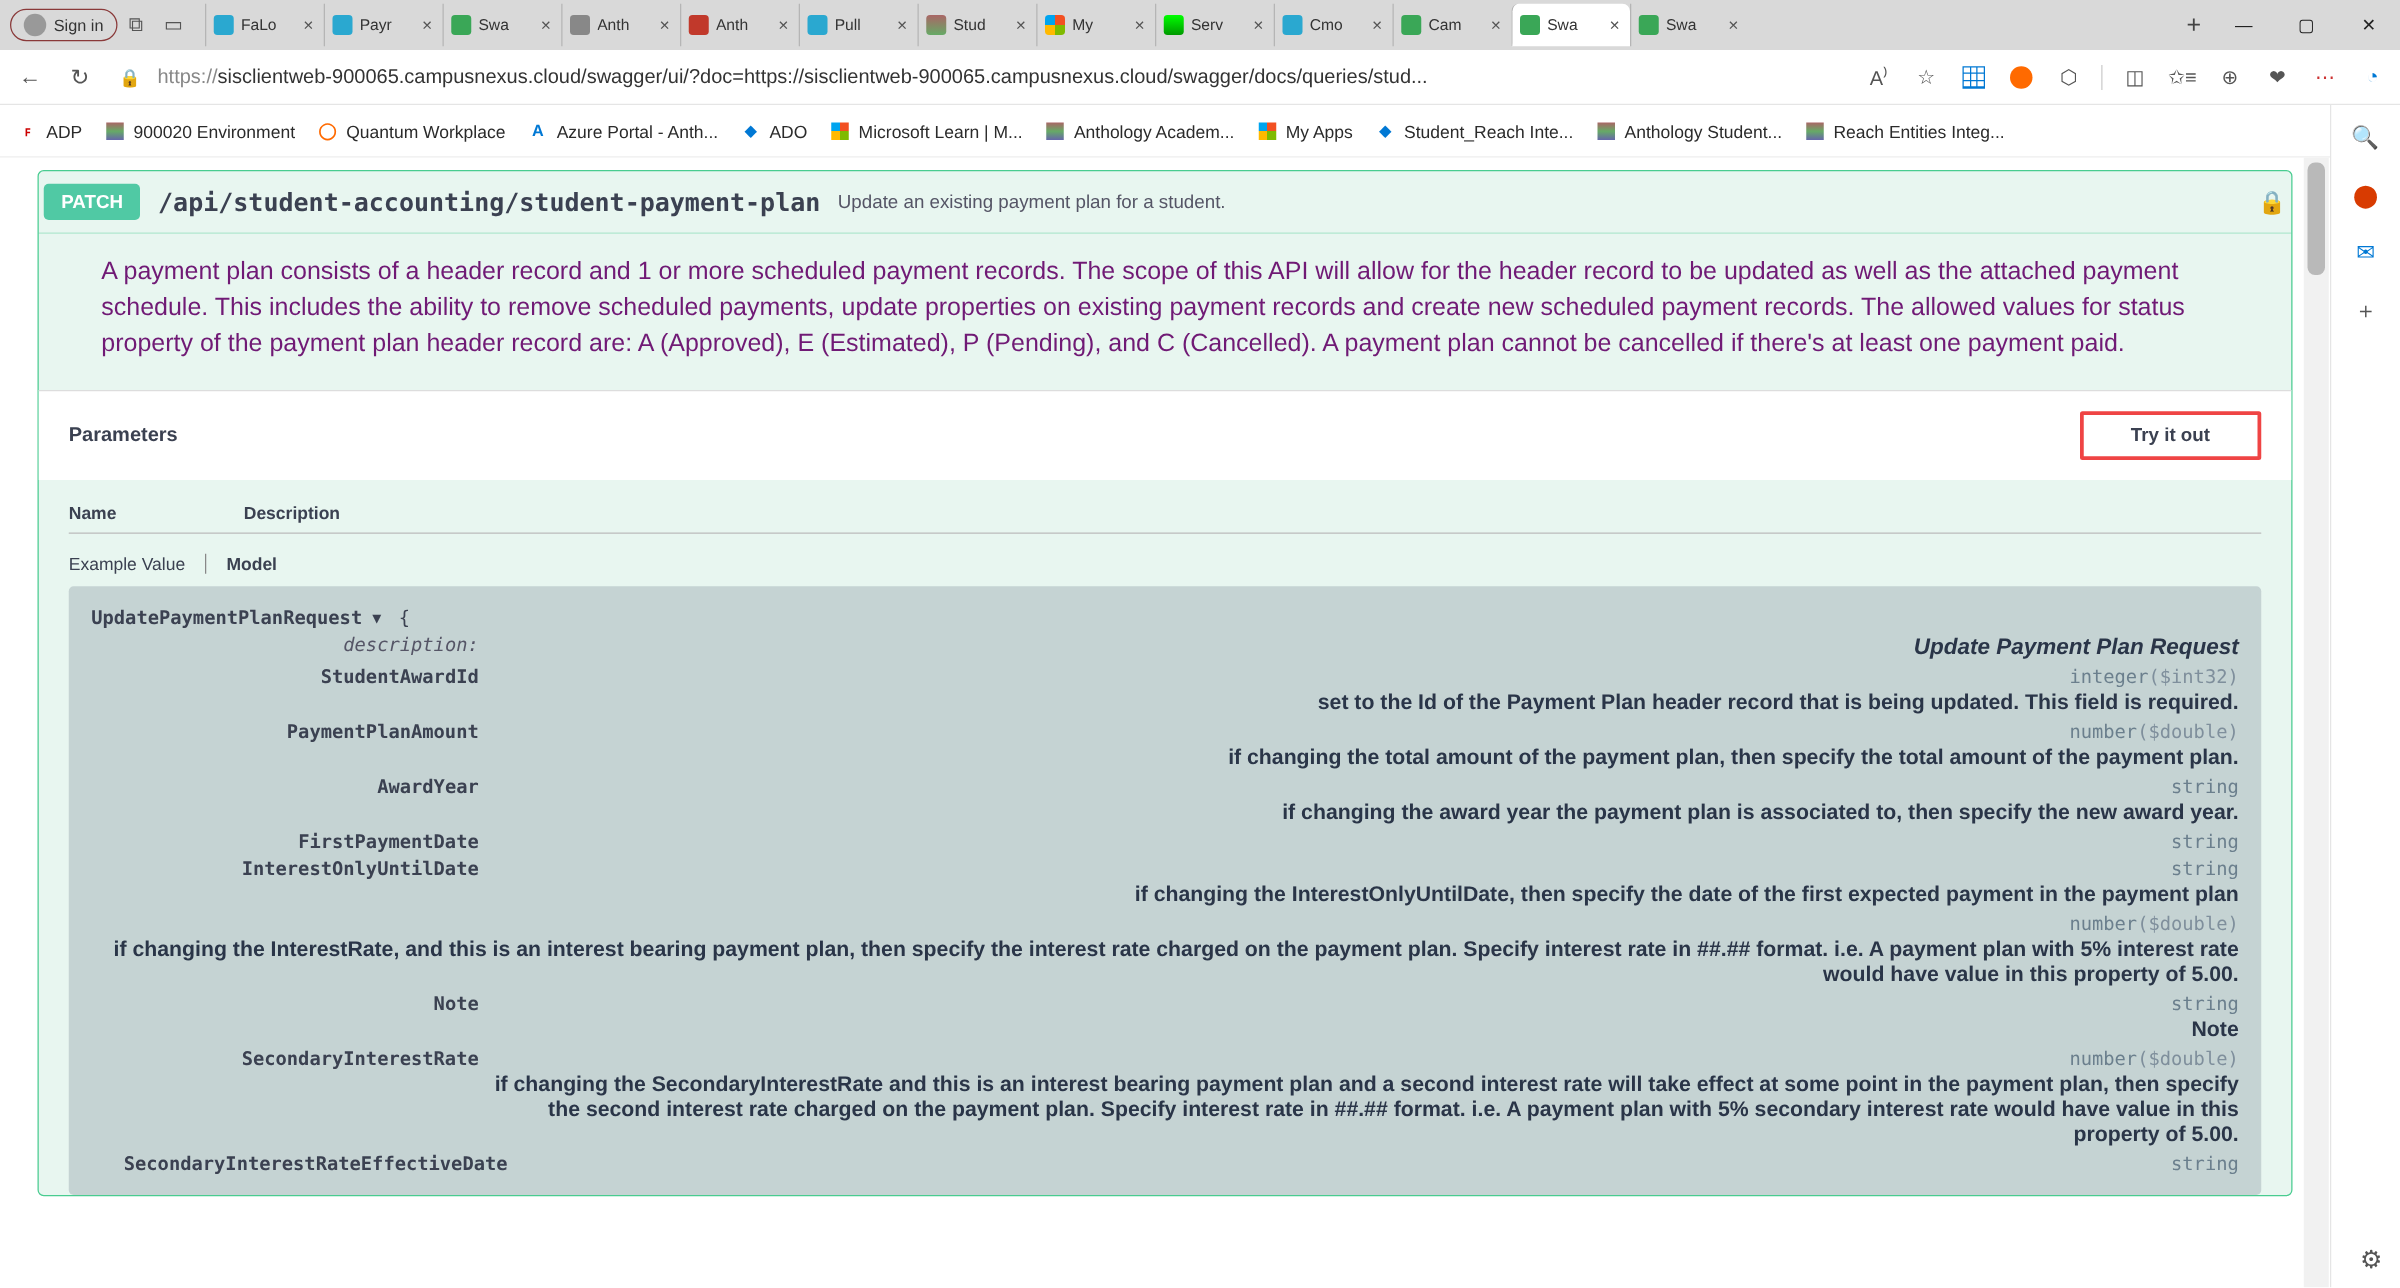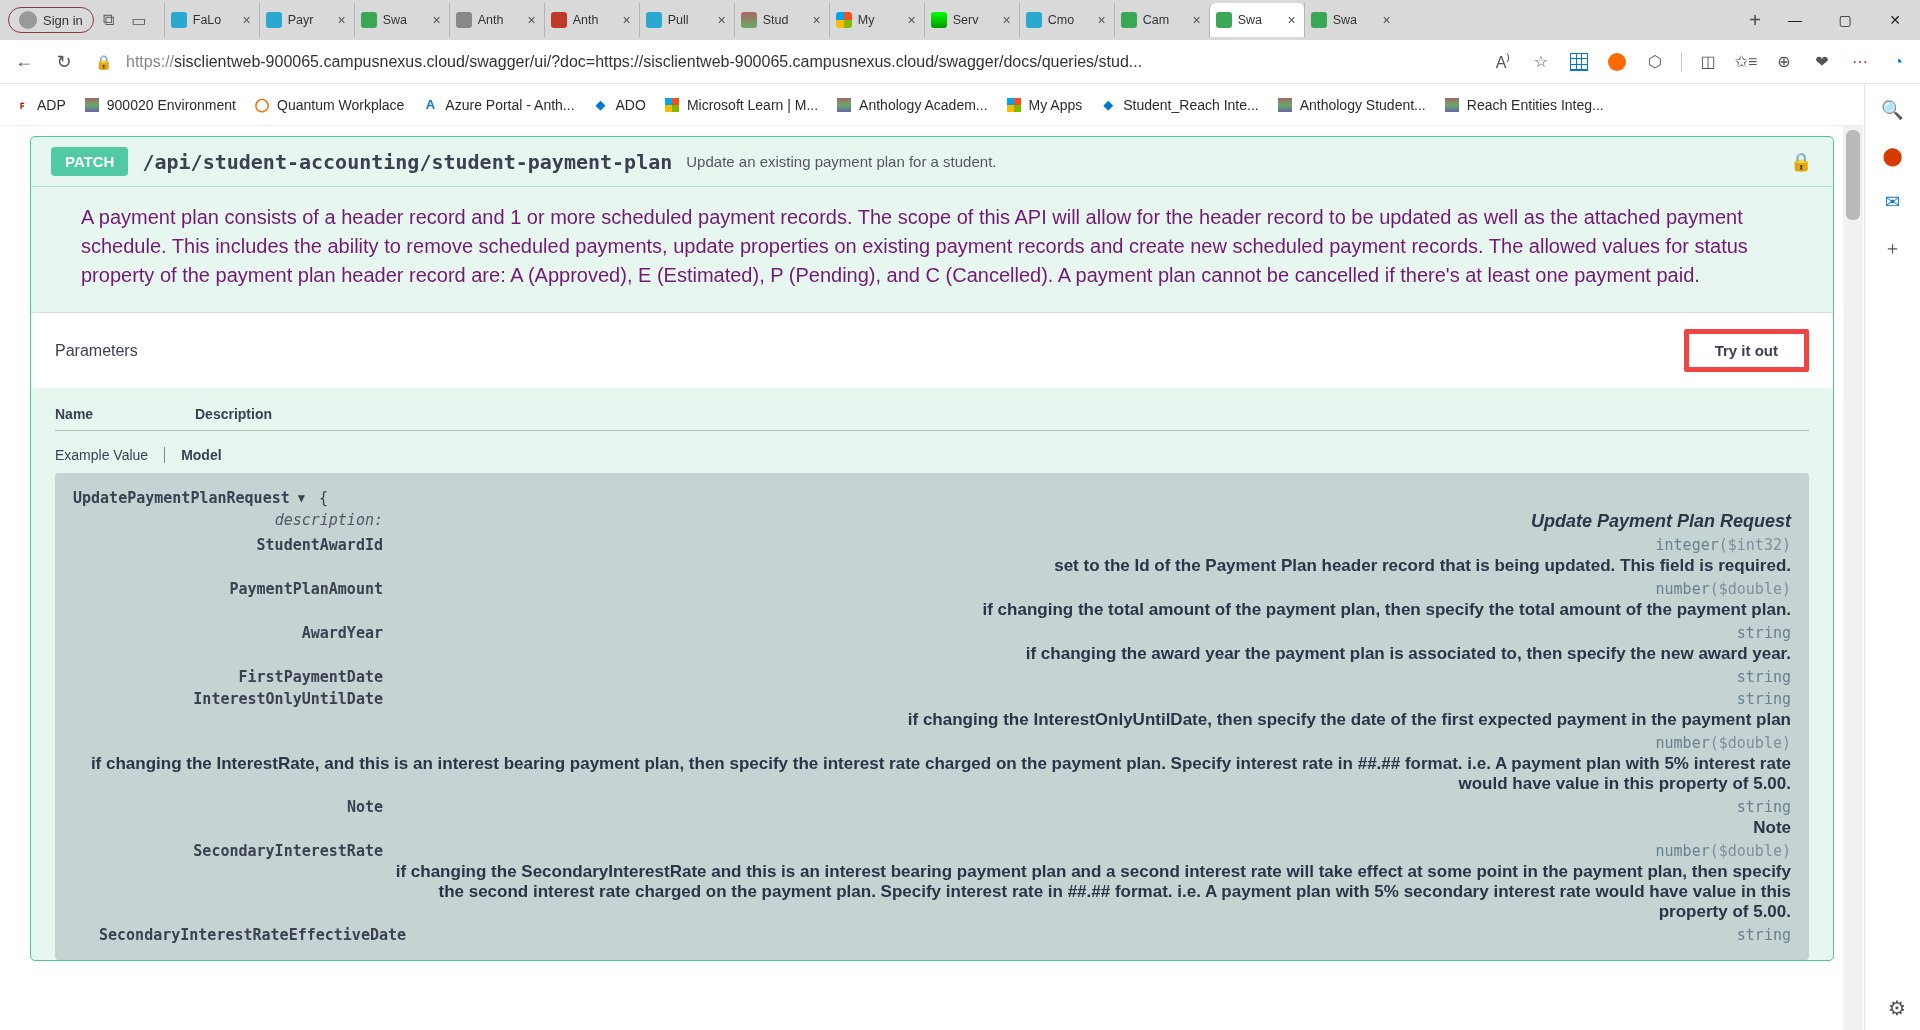--- a/index.html
+++ b/index.html
@@ -44,30 +44,30 @@
 .right-rail { position:absolute; right:0; top:84px; bottom:0; width:56px; border-left:1px solid #e5e5e5; background:#fff; display:flex; flex-direction:column; align-items:center; gap:22px; padding-top:14px; }
 .right-rail .ric { width:24px; height:24px; color:#555; font-size:18px; display:flex; align-items:center; justify-content:center; }
 .settings-corner{position:absolute;right:14px;bottom:10px;color:#555;font-size:20px;}
 
 
 .content-wrap { position:absolute; top:126px; left:0; right:56px; bottom:0; overflow:hidden; }
 .content-inner { padding: 10px 30px 0 30px; }
 
 
 .opblock { border:1px solid #49cc90; border-radius:5px; background:#e8f6f0; }
-.op-header { display:flex; align-items:center; padding:10px 20px; gap:14px; border-bottom:1px solid rgba(73,204,144,.35); }
+.op-header { display:flex; align-items:center; padding:10px 4px; gap:14px; border-bottom:1px solid rgba(73,204,144,.35); }
 .op-method { background:#50c9a4; color:#fff; font-weight:700; padding:6px 14px; border-radius:4px; font-size:15px; }
 .op-path { font-family: ui-monospace, Menlo, Consolas, monospace; font-size:20px; font-weight:700; color:#3b4151; }
 .op-sum { color:#556; font-size:15px; }
 .op-lock { margin-left:auto; color:#999; font-size:18px; }
 .op-desc { padding:16px 24px 22px 24px; font-size:20px; color:#701a75; line-height:1.45;margin-left:26px; }
 
 .param-bar { background:#fff; display:flex; align-items:center; justify-content:space-between; padding:16px 24px; border-top:1px solid #ddd; }
-.param-bar h4 { font-size:16px; color:#3b4151; font-weight:400; }
-.tryit { border:5px solid #ef4444; background:#fff; padding:8px 26px; font-size:15px; color:#3b4151; font-weight:600; border-radius:2px; }
+.param-bar h4 { font-size:16px; color:#3b4151; font-weight:700; }
+.tryit { border:3px solid #ef4444; background:#fff; padding:8px 38px; font-size:15px; color:#3b4151; font-weight:600; border-radius:2px; }
 
 .param-table { padding: 18px 24px 0 24px; }
 .pt-head { display:flex; border-bottom:1px solid #bbb; padding-bottom:8px; font-size:14px; font-weight:700; color:#3b4151; }
 .col-name{ width: 140px; }
 .col-desc{ flex:1; }
 .pt-row { display:flex; padding-top: 16px; }
 .pname { font-family: ui-monospace, Menlo, Consolas, monospace; font-size:18px; font-weight:700; color:#3b4151; }
 .req-star{ color:#ff0000; font-size:16px; }
 .req-label{ color:#ff2b2b; font-size:12px; font-family: ui-monospace, Menlo, Consolas, monospace; margin-left:2px; }
 .ptype{ font-family: ui-monospace, Menlo, Consolas, monospace; font-size:14px; color:#7a8b99; font-style:italic; margin-top:6px; }

